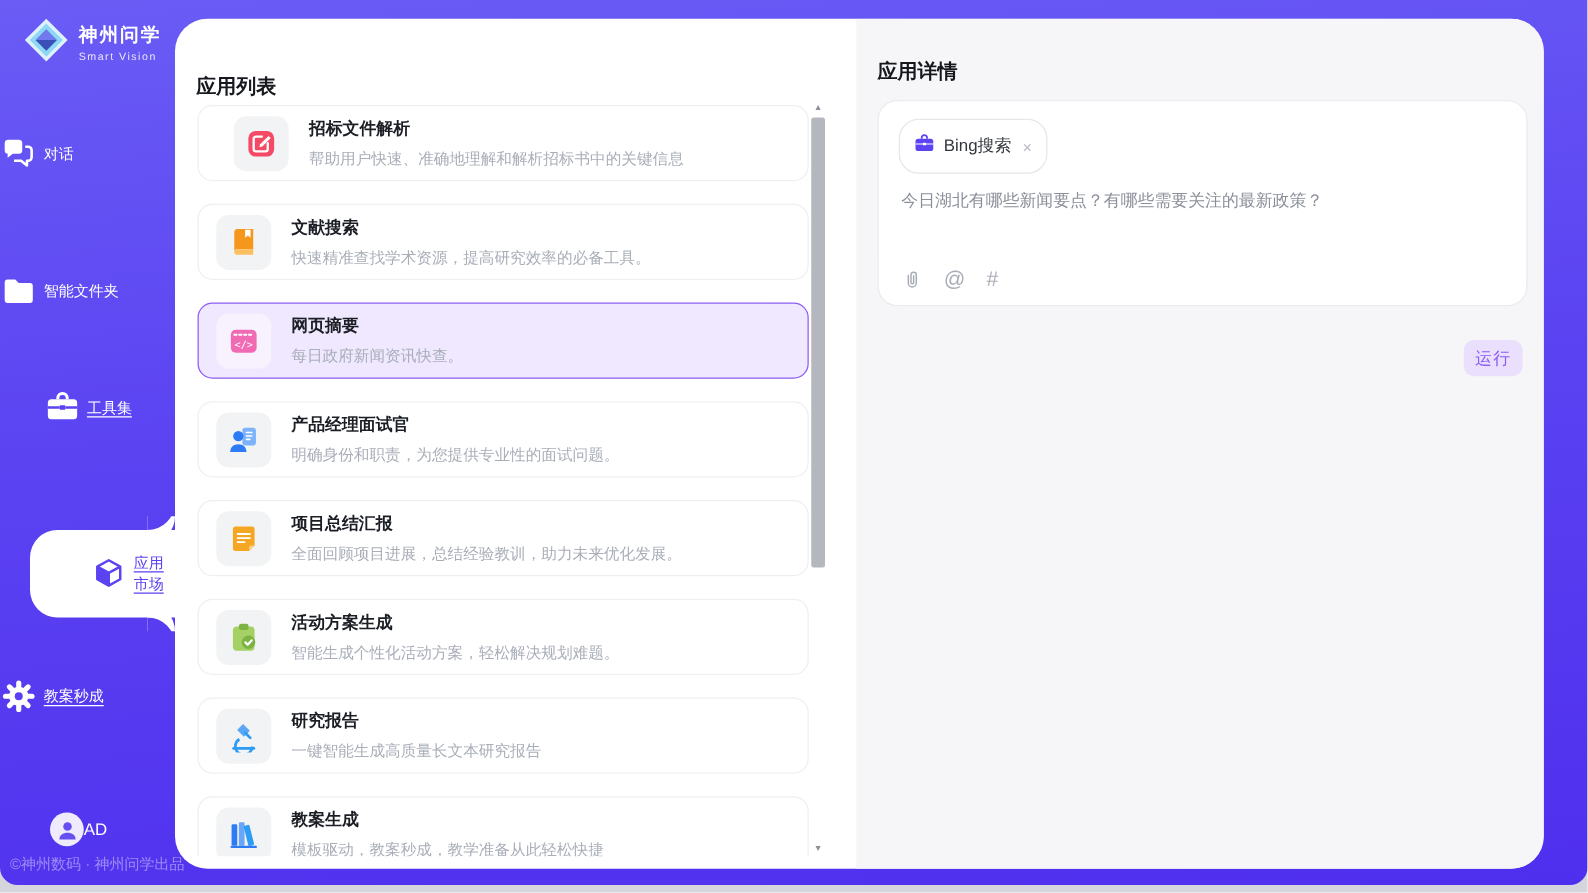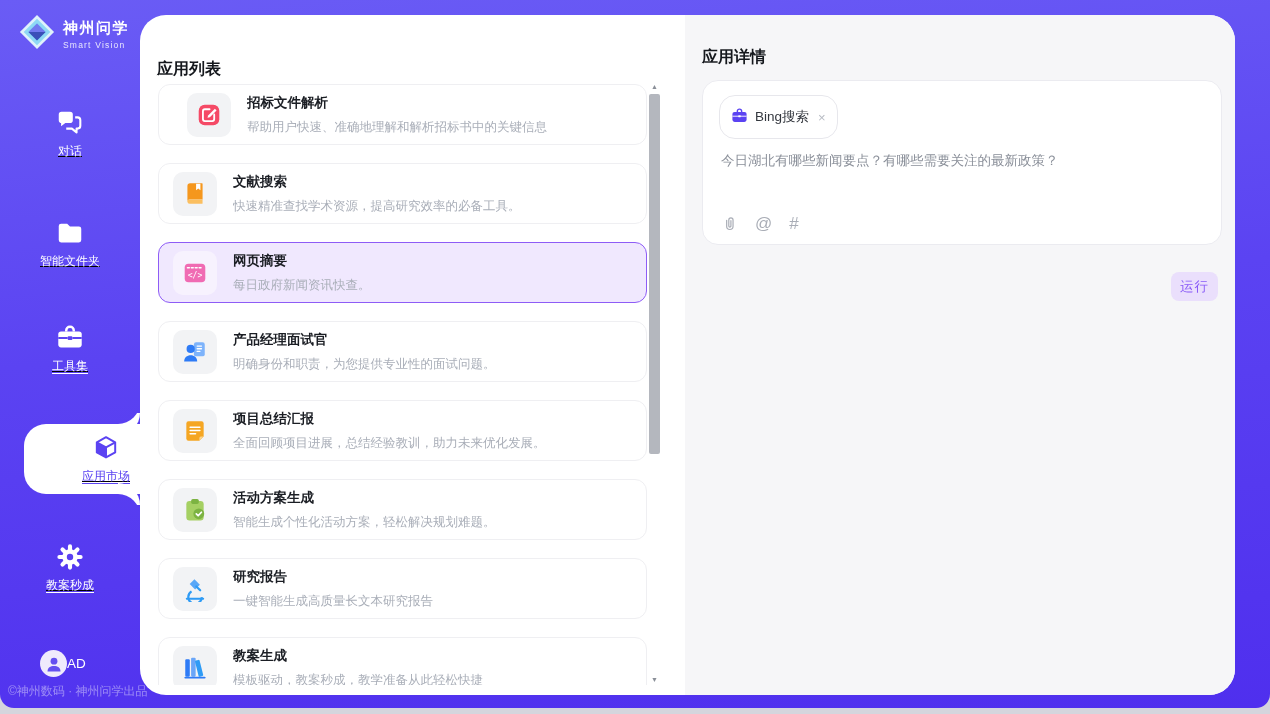--- a/index.html
+++ b/index.html
@@ -14,22 +14,22 @@
     position:absolute; left:0; top:0; right:0; bottom:6px;
     background:linear-gradient(175deg,#6a5cf5 0%, #5b43f2 45%, #4f2fee 100%);
     border-radius:0 0 14px 14px;
   }
   
   .sidebar { position:absolute; left:0; top:0; width:140px; height:100%; }
   .logo { position:absolute; top:13px; left:18px; display:flex; align-items:center; gap:7px; }
   .logo-title { color:#fff; font-size:15px; font-weight:bold; letter-spacing:1.5px; }
   .logo-sub { color:rgba(255,255,255,.85); font-size:8.5px; letter-spacing:1.2px; margin-top:2px; }
   .nav-item {
-    position:absolute; left:0; width:140px; display:flex; flex-direction:column;
-    align-items:center; gap:5px; cursor:pointer; padding-top:0;text-decoration:underline;
+    position:absolute; left:0; width:140px; display:flex; flex-direction:row;
+    align-items:center; gap:5px; cursor:pointer; padding-top:0;
   }
   .nav-item .nav-label { color:#fff; font-size:12px; }
   .nav-item .nav-label.underlined { text-decoration:underline; text-underline-offset:3px; }
   .nav-item.active {
     left:24px; width:116px; background:#fff; border-radius:22px 0 0 22px;
     height:70px; justify-content:center; z-index:2;
   }
   .nav-item.active .nav-label { color:#5b43f2; }
   .nav-item.active::before, .nav-item.active::after {
     content:''; position:absolute; right:0; width:22px; height:22px; background:transparent;
@@ -125,21 +125,21 @@
           <span class="nav-label">对话</span>
         </div>
         <div class="nav-item" style="top: 218px;">
           <span class="nav-icon">
             <svg viewBox="0 0 32 32" width="30" height="30">
               <path d="M4 8.5A2.5 2.5 0 016.5 6H13l3 3h9.5A2.5 2.5 0 0128 11.5v12A2.5 2.5 0 0125.5 26h-19A2.5 2.5 0 014 23.5v-15z" fill="#fff"></path>
             </svg>
           </span>
           <span class="nav-label">智能文件夹</span>
         </div>
-        <div class="nav-item" style="top: 323px;">
+        <div class="nav-item" style="top: 311px; justify-content: center;">
           <span class="nav-icon">
             <svg viewBox="0 0 32 32" width="30" height="30">
               <path d="M12 9V7.8A3.8 3.8 0 0115.8 4h.4A3.8 3.8 0 0120 7.8V9" fill="none" stroke="#fff" stroke-width="2.6"></path>
               <rect x="3.5" y="9" width="25" height="17" rx="3" fill="#fff"></rect>
               <path d="M3.5 16h10m5 0h10" stroke="#5b43f2" stroke-width="2"></path>
               <rect x="13.5" y="14" width="5" height="4" rx="1" fill="#5b43f2"></rect>
             </svg>
           </span>
           <span class="nav-label underlined">工具集</span>
         </div>

